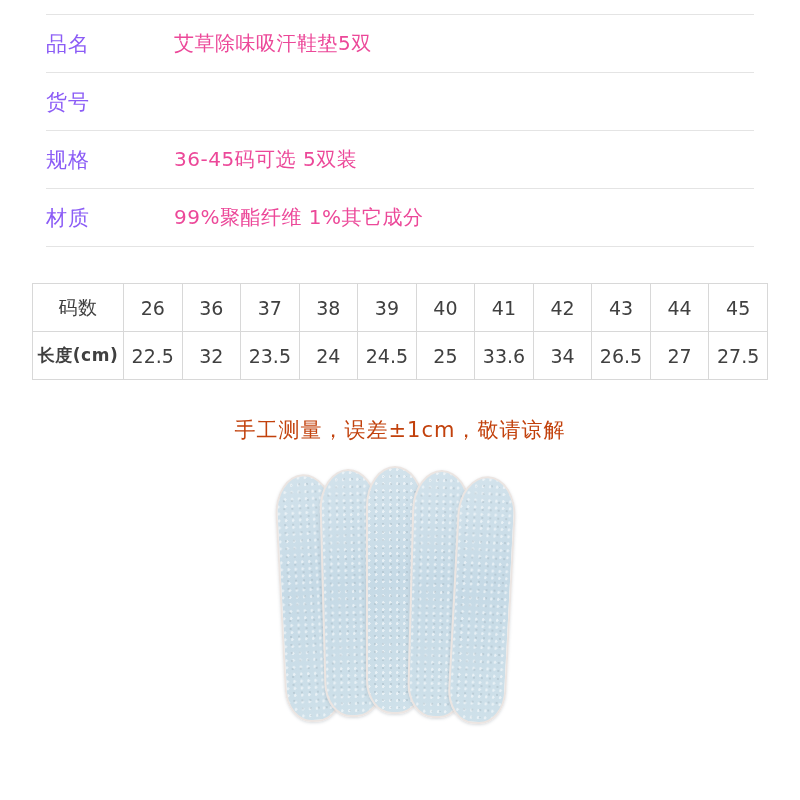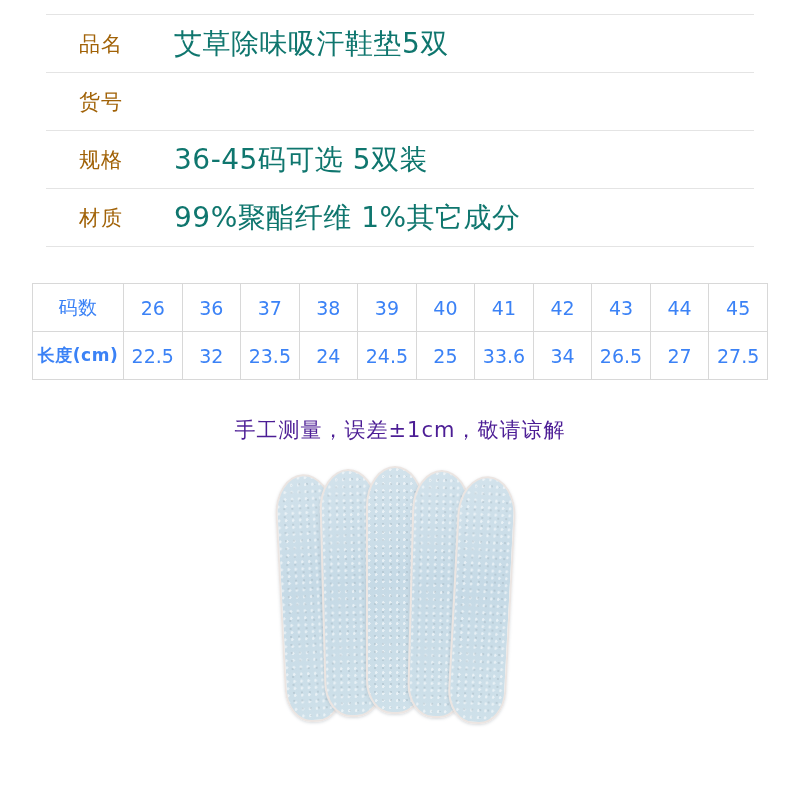--- a/index.html
+++ b/index.html
@@ -33,65 +33,64 @@
     border-bottom: 1px solid #e4e4e4;
   }
   .spec-row:first-child {
     border-top: 1px solid #e4e4e4;
   }
   .spec-label {
     width: 110px;
     flex: 0 0 110px;
     font-size: 21px;
     letter-spacing: 1px;
-    color: #a16207;
-    text-align: center;
+    color: #8b5cf6;
     font-weight: 500;
   }
   .spec-value {
-    font-size: 28px;
-    color: #0f766e;
+    font-size: 20px;
+    color: #ec4899;
     padding-left: 18px;
     letter-spacing: 0.5px;
   }
 
   
   .size-table-wrap {
     margin: 36px 32px 0 32px;
   }
   table.size-table {
     border-collapse: collapse;
     width: 100%;
     table-layout: fixed;
   }
   table.size-table td {
     border: 1px solid #d8d8d8;
     height: 47px;
     text-align: center;
     font-size: 19px;
-    color: #3b82f6;
+    color: #404040;
     padding: 0 2px;
     white-space: nowrap;
   }
   table.size-table td.head-cell {
     width: 86px;
     font-size: 19px;
     letter-spacing: 0.5px;
   }
   table.size-table td.head-cell.small {
     font-size: 17px;
     font-weight: bold;
   }
 
   
   .note {
     margin-top: 36px;
     text-align: center;
     font-size: 21px;
-    color: #4c1d95;
+    color: #c2410c;
     letter-spacing: 1px;
   }
 
   
   .product-image {
     position: relative;
     width: 800px;
     height: 300px;
     margin-top: 22px;
   }

